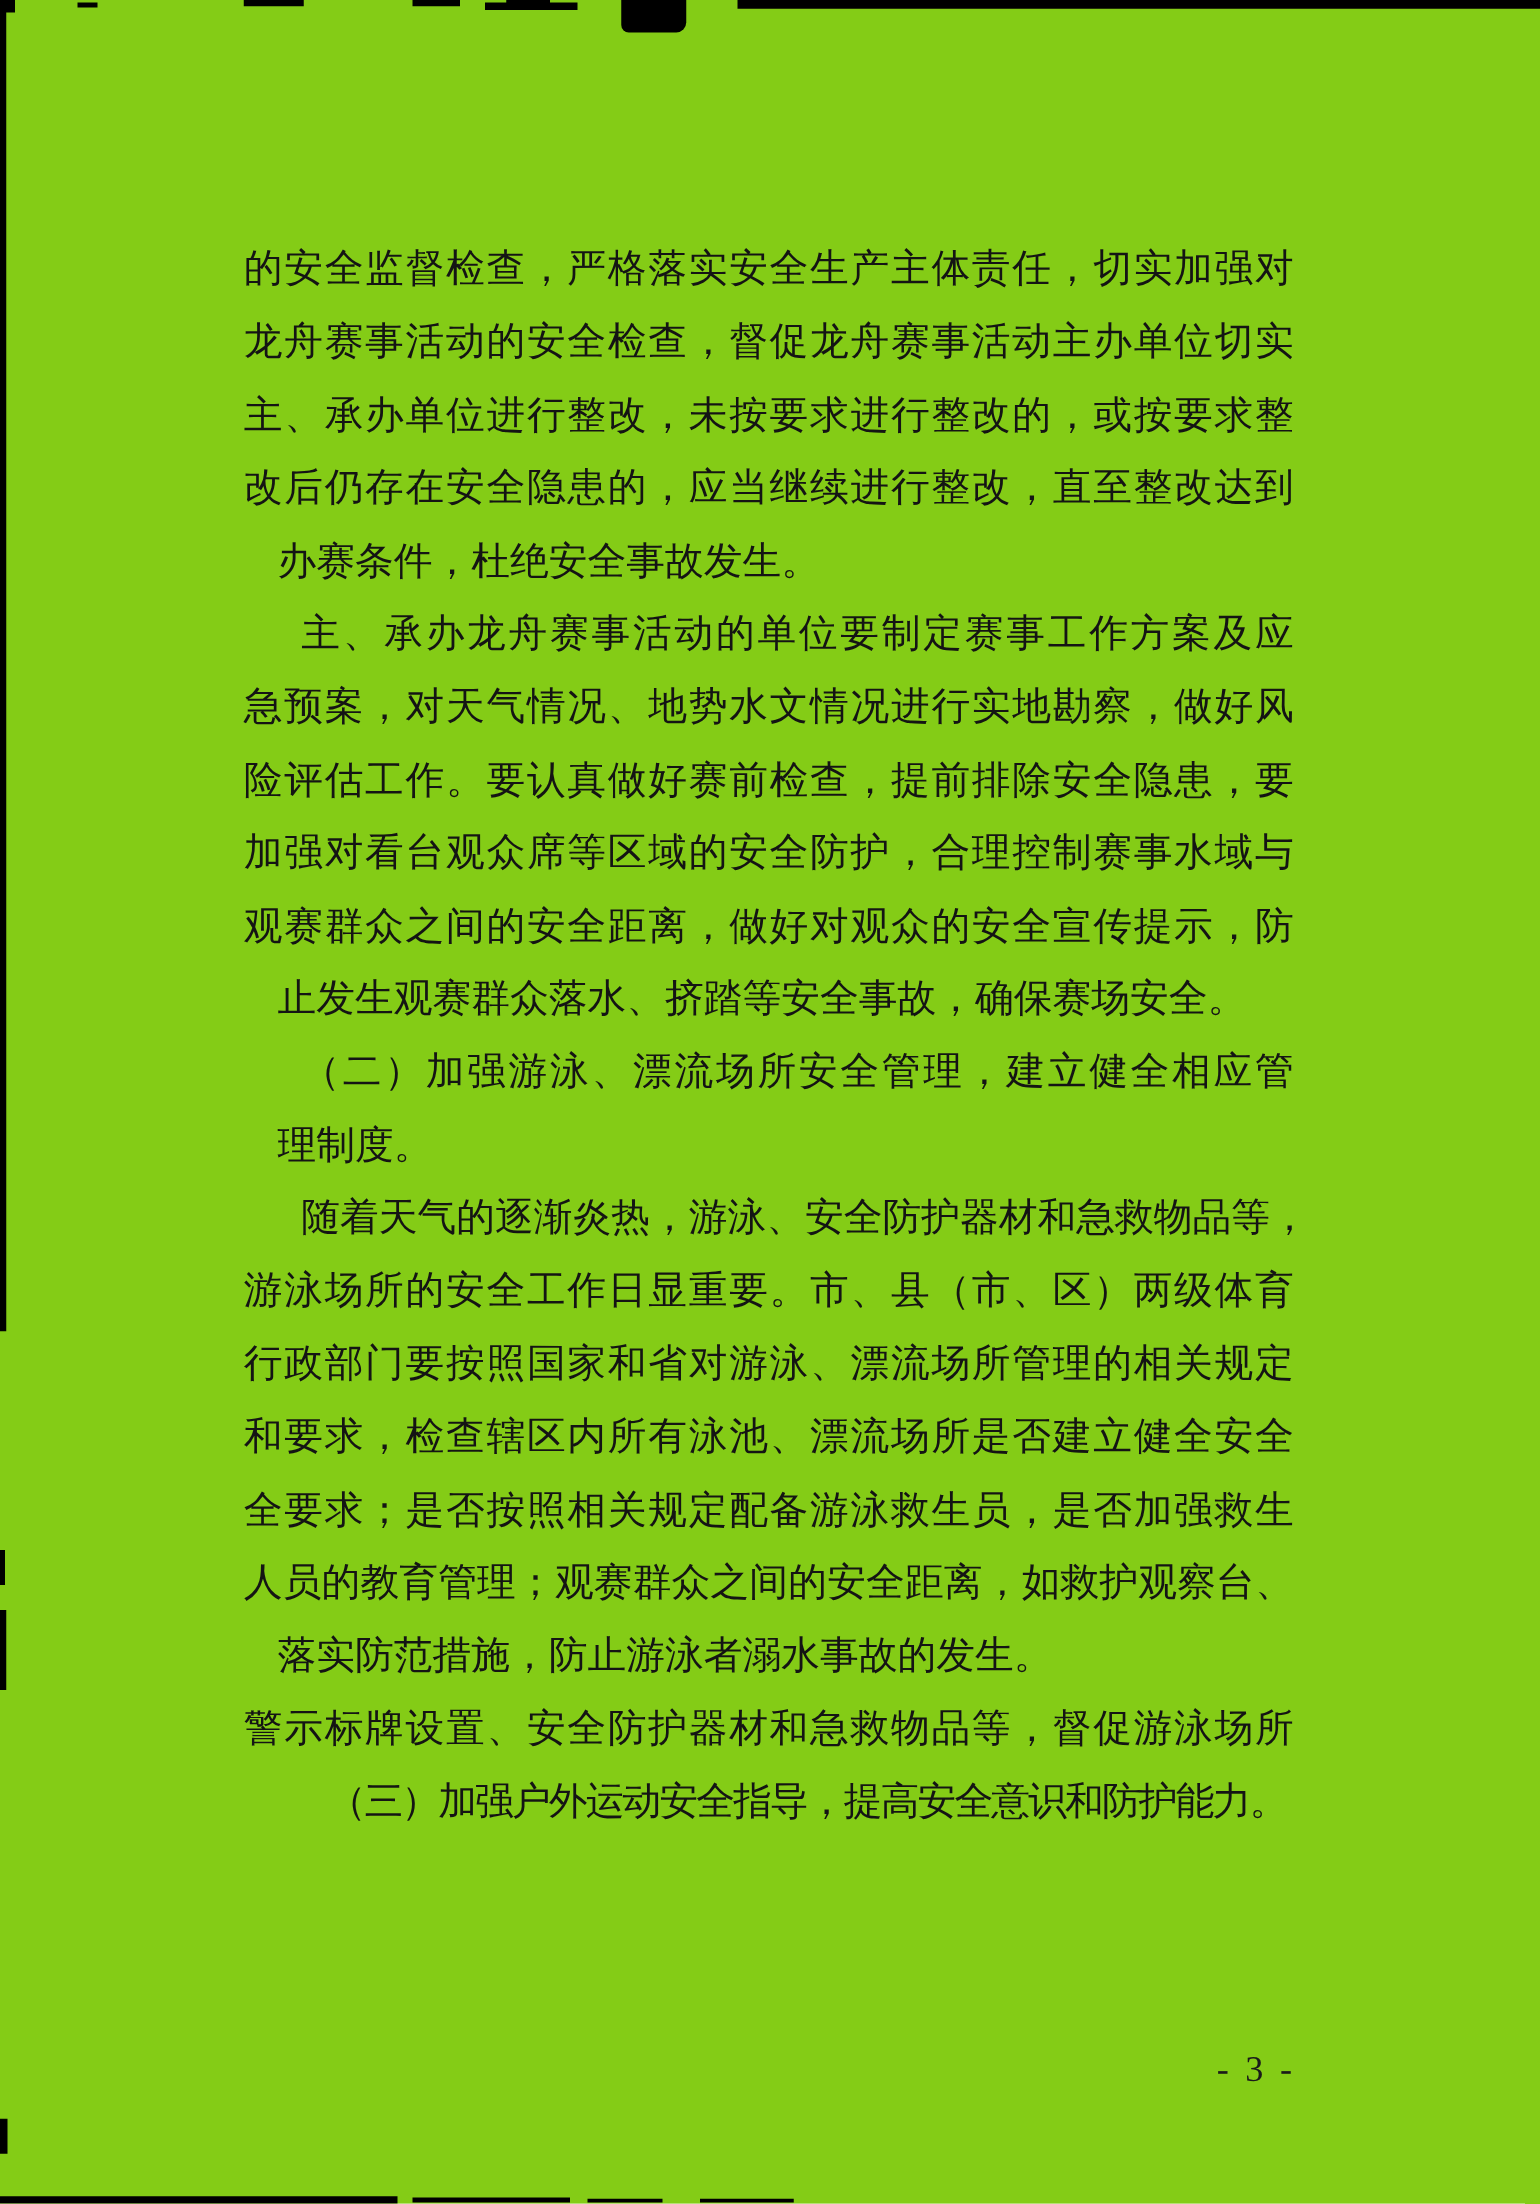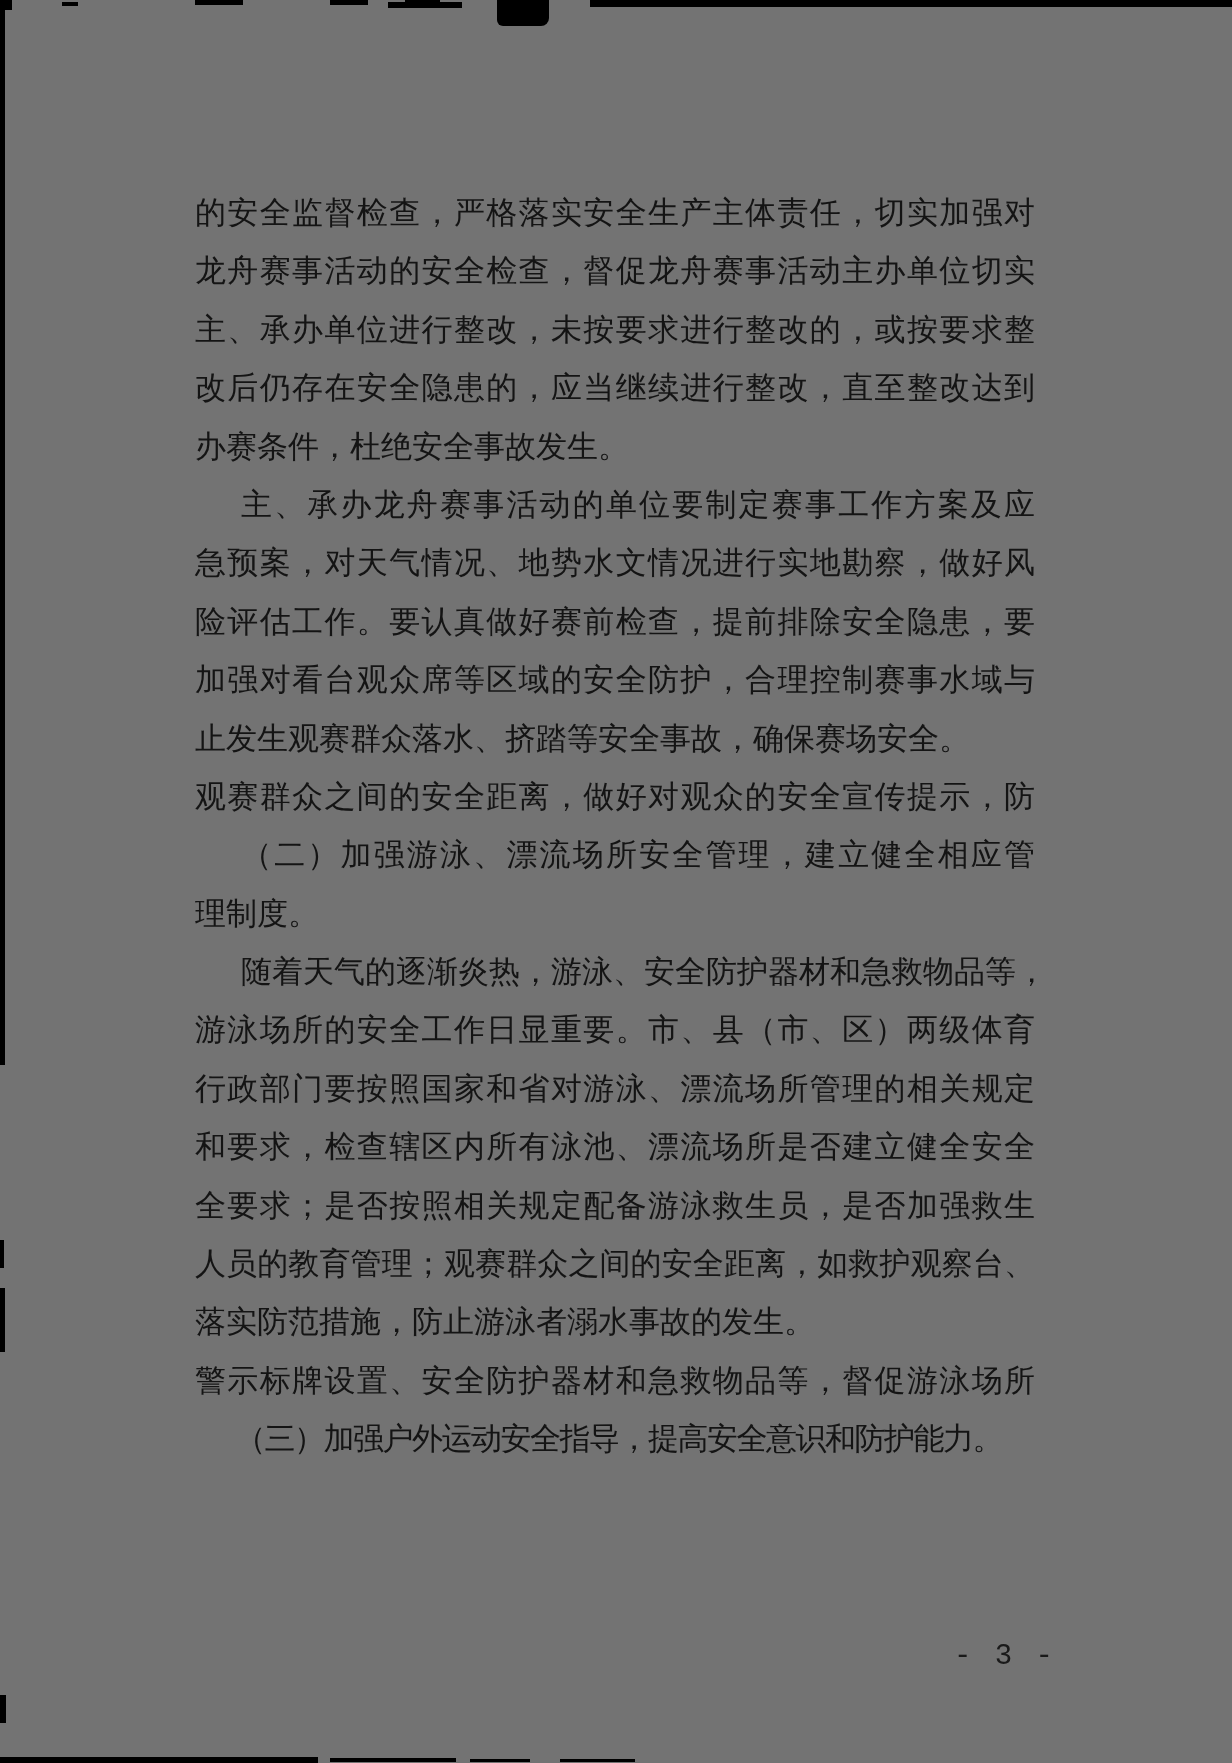--- a/index.html
+++ b/index.html
@@ -1,40 +1,40 @@
 <!DOCTYPE html>
 <html><head>
 <meta charset="utf-8">
 <style>
   html, body { margin: 0; padding: 0; background: #ffffff; }
   .page {
     position: relative;
     width: 1232px;
     height: 1763px;
-    background: #737373;
+    background: #84cc16;
     overflow: hidden;
-    font-family: Liberation Mono, monospace;
+    font-family: Liberation Serif, serif;
   }
   .doc-body {
     position: absolute;
     left: 195px;
     top: 186px;
     width: 840px;
     color: #141414;
   }
   .line {
     height: 58.4px;
     line-height: 58.4px;
     font-size: 31px;
     text-align: justify;
     text-align-last: justify;
     text-justify: inter-character;
     white-space: nowrap;
   }
-  .line.left { text-align-last: left; }
+  .line.left { text-align-last: left; margin-left: 27px; }
   .line.indent { padding-left: 46px; }
   .line.tight { letter-spacing: -1.5px; padding-left: 40px; }
   .page-number {
     position: absolute;
     left: 950px;
     top: 1640px;
     width: 110px;
     text-align: center;
     font-size: 29px;
     letter-spacing: 3px;
@@ -84,22 +84,22 @@
   <div class="doc-body">
     <div class="line">的安全监督检查，严格落实安全生产主体责任，切实加强对</div>
     <div class="line">龙舟赛事活动的安全检查，督促龙舟赛事活动主办单位切实</div>
     <div class="line">主、承办单位进行整改，未按要求进行整改的，或按要求整</div>
     <div class="line">改后仍存在安全隐患的，应当继续进行整改，直至整改达到</div>
     <div class="line left">办赛条件，杜绝安全事故发生。</div>
     <div class="line indent">主、承办龙舟赛事活动的单位要制定赛事工作方案及应</div>
     <div class="line">急预案，对天气情况、地势水文情况进行实地勘察，做好风</div>
     <div class="line">险评估工作。要认真做好赛前检查，提前排除安全隐患，要</div>
     <div class="line">加强对看台观众席等区域的安全防护，合理控制赛事水域与</div>
+    <div class="line">观赛群众之间的安全距离，做好对观众的安全宣传提示，防</div>
     <div class="line left">止发生观赛群众落水、挤踏等安全事故，确保赛场安全。</div>
-    <div class="line">观赛群众之间的安全距离，做好对观众的安全宣传提示，防</div>
     <div class="line indent">（二）加强游泳、漂流场所安全管理，建立健全相应管</div>
     <div class="line left">理制度。</div>
     <div class="line indent">随着天气的逐渐炎热，游泳、安全防护器材和急救物品等，</div>
     <div class="line">游泳场所的安全工作日显重要。市、县（市、区）两级体育</div>
     <div class="line">行政部门要按照国家和省对游泳、漂流场所管理的相关规定</div>
     <div class="line">和要求，检查辖区内所有泳池、漂流场所是否建立健全安全</div>
     <div class="line">全要求；是否按照相关规定配备游泳救生员，是否加强救生</div>
     <div class="line">人员的教育管理；观赛群众之间的安全距离，如救护观察台、</div>
     <div class="line left">落实防范措施，防止游泳者溺水事故的发生。</div>
     <div class="line">警示标牌设置、安全防护器材和急救物品等，督促游泳场所</div>

